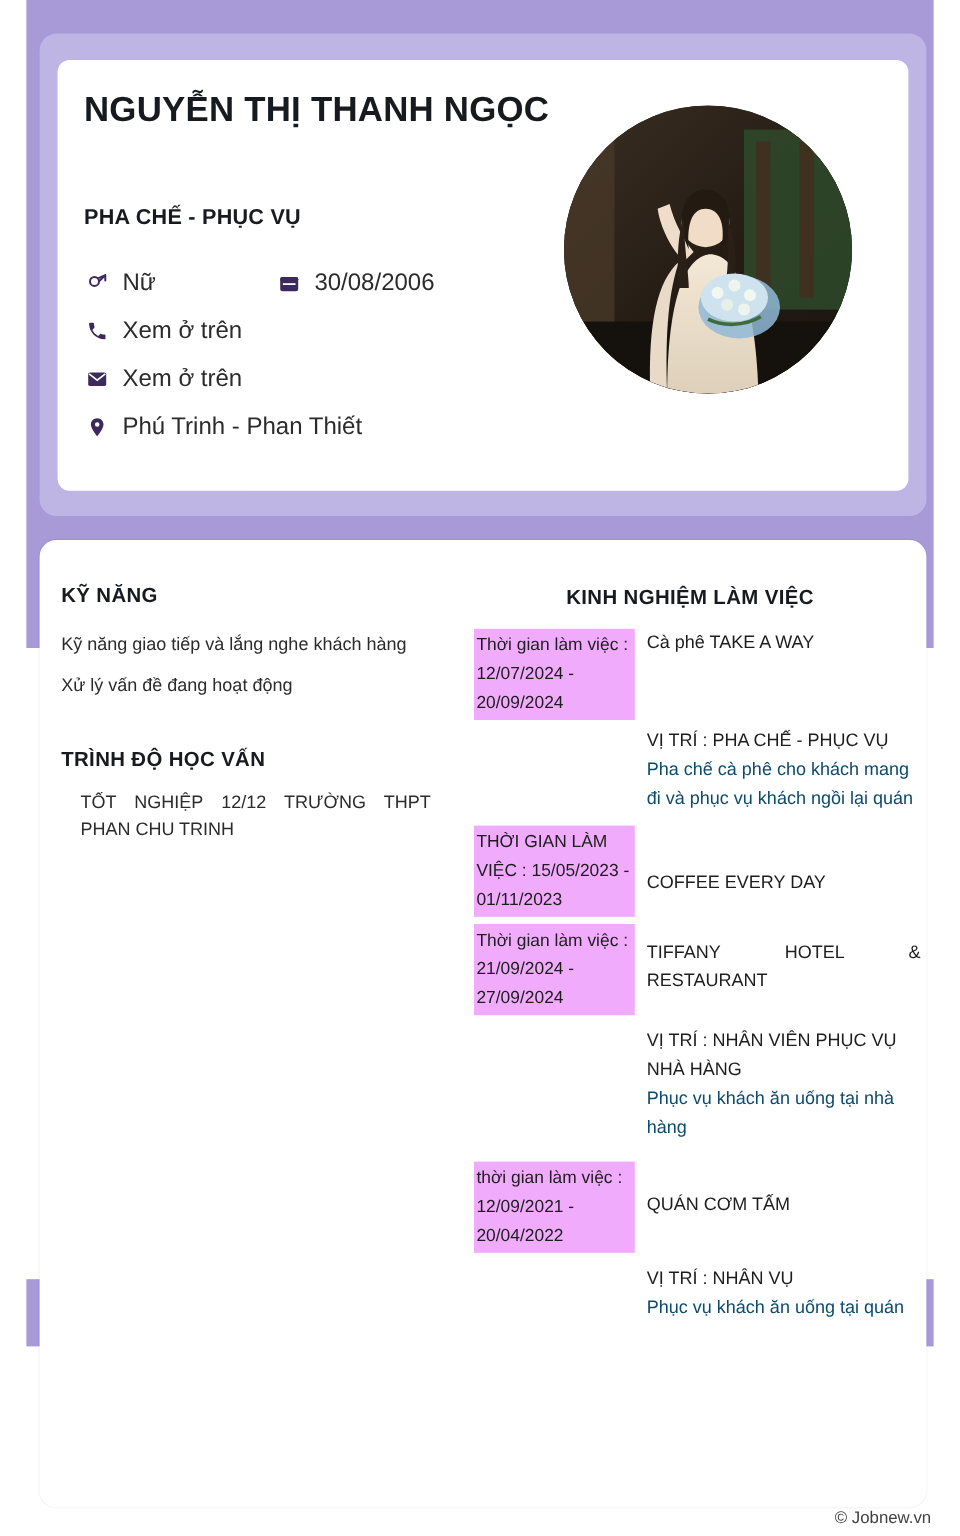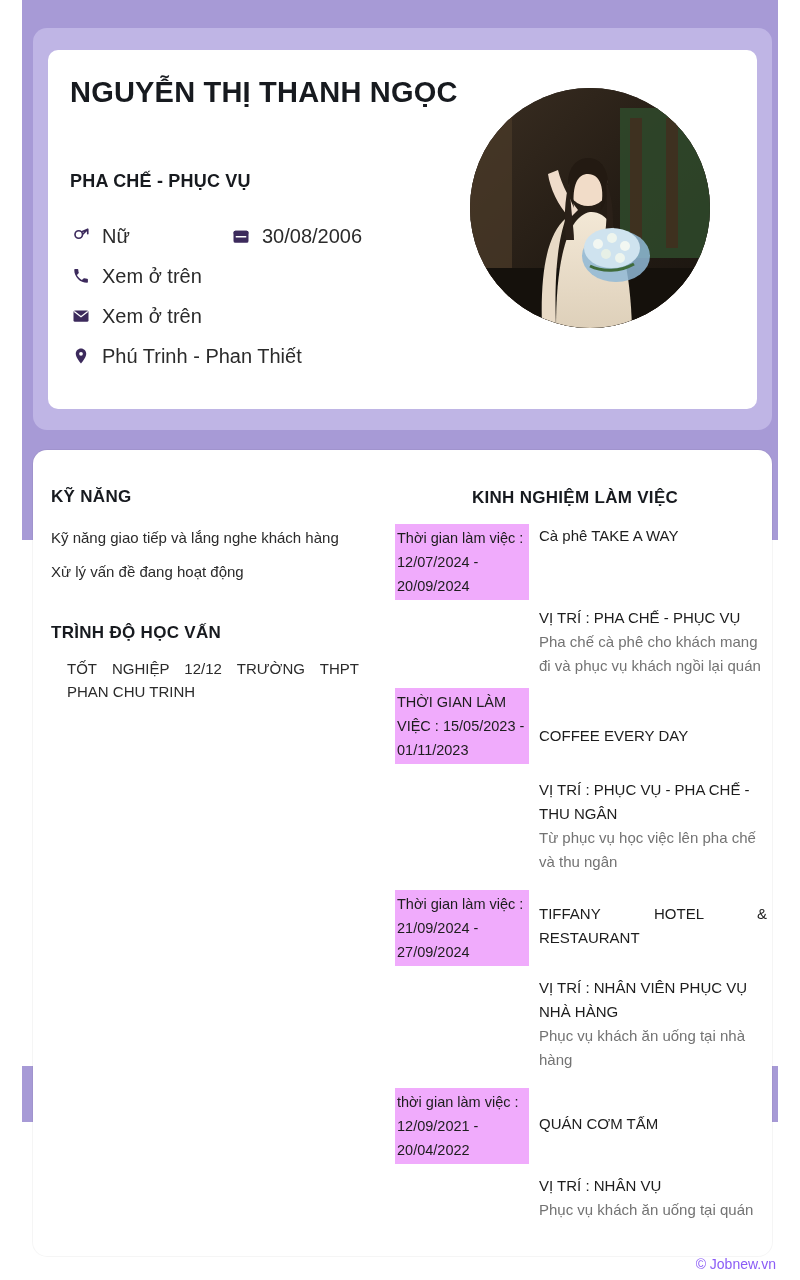--- a/index.html
+++ b/index.html
@@ -201,30 +201,30 @@
   }
   .exp-company.nojust { text-align: left; text-align-last: left; }
   .exp-role {
     font-size: 15px;
     color: #1d1d1d;
     line-height: 24px;
     margin-top: 6px;
   }
   .exp-desc {
     font-size: 15px;
-    color: #737373;
+    color: #0c4a6e;
     line-height: 24px;
   }
   .exp-block-pad { padding-bottom: 10px; }
 
   .footer {
     position: absolute;
     right: 24px; bottom: 8px;
     font-size: 14px;
-    color: #8b5cf6;
+    color: #404040;
     z-index: 5;
   }
 </style>
 </head>
 <body>
 
 <div class="page">
 
   <div class="band-top"></div>
   <div class="band-bottom"></div>
@@ -356,24 +356,20 @@
       <div class="exp-role">VỊ TRÍ : PHA CHẾ - PHỤC VỤ</div>
       <div class="exp-desc">Pha chế cà phê cho khách mang đi và phục vụ khách ngồi lại quán</div>
     </div>
 
     <div class="exp-item">
       <div class="exp-period">THỜI GIAN LÀM VIỆC : 15/05/2023 - 01/11/2023</div>
       <div class="exp-right">
         <div class="exp-company nojust" style="padding-top:36px;">COFFEE EVERY DAY</div>
       </div>
     </div>
-    <div class="exp-block-pad" style="padding-left:10px; margin-left:134px; margin-top:14px;">
-      <div class="exp-role">VỊ TRÍ : PHỤC VỤ - PHA CHẾ - THU NGÂN</div>
-      <div class="exp-desc">Từ phục vụ học việc lên pha chế và thu ngân</div>
-    </div>
 
     <div class="exp-item" style="margin-top:6px;">
       <div class="exp-period">Thời gian làm việc : 21/09/2024 - 27/09/2024</div>
       <div class="exp-right">
         <div class="exp-company" style="padding-top:12px;">TIFFANY HOTEL &amp; RESTAURANT</div>
       </div>
     </div>
     <div class="exp-block-pad" style="padding-left:10px; margin-left:134px; margin-top:10px;">
       <div class="exp-role">VỊ TRÍ : NHÂN VIÊN PHỤC VỤ NHÀ HÀNG</div>
       <div class="exp-desc">Phục vụ khách ăn uống tại nhà hàng</div>

